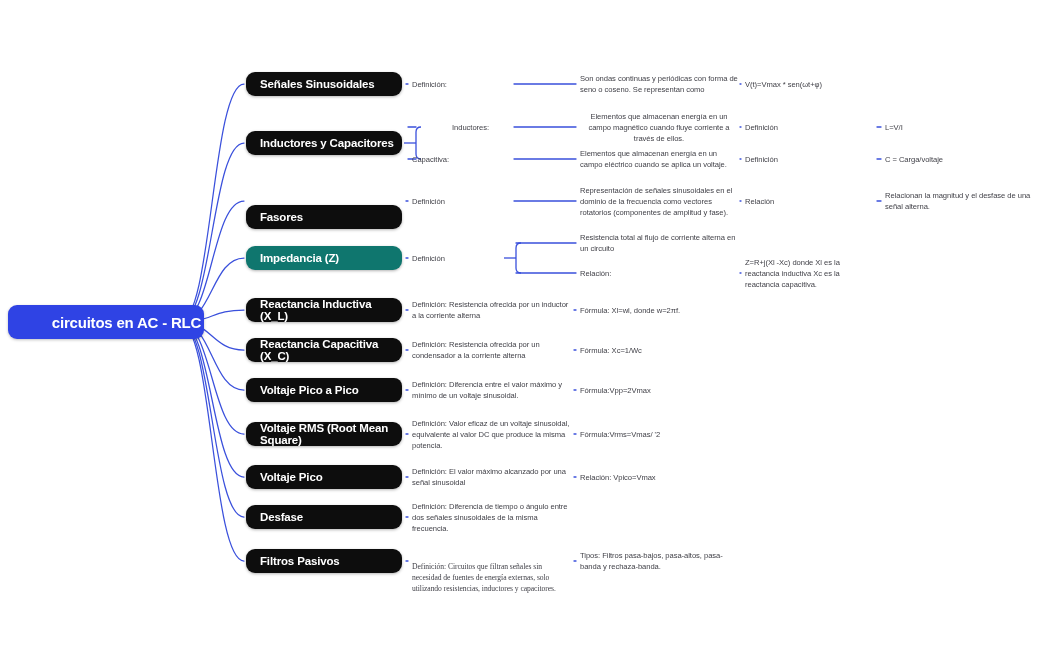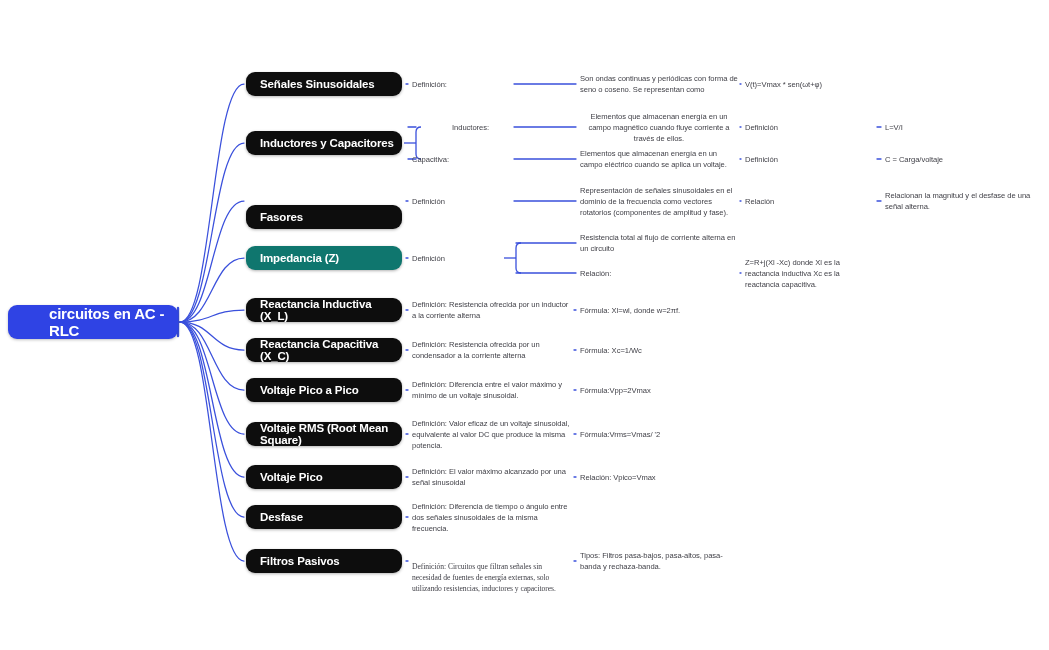--- a/index.html
+++ b/index.html
@@ -74,21 +74,21 @@
       <path d="M180,322 C212,322 212,477 244,477" fill="none" stroke="#3A50DC" stroke-width="1.25" stroke-linecap="round"></path>
       <path d="M406,477 L408,477" fill="none" stroke="#3A50DC" stroke-width="1.3" stroke-linecap="round"></path>
       <path d="M574,477 L576,477" fill="none" stroke="#3A50DC" stroke-width="1.3" stroke-linecap="round"></path>
       <path d="M180,322 C212,322 212,517 244,517" fill="none" stroke="#3A50DC" stroke-width="1.25" stroke-linecap="round"></path>
       <path d="M406,517 L408,517" fill="none" stroke="#3A50DC" stroke-width="1.3" stroke-linecap="round"></path>
       <path d="M180,322 C212,322 212,561 244,561" fill="none" stroke="#3A50DC" stroke-width="1.25" stroke-linecap="round"></path>
       <path d="M406,561 L408,561" fill="none" stroke="#3A50DC" stroke-width="1.3" stroke-linecap="round"></path>
       <path d="M574,561 L576,561" fill="none" stroke="#3A50DC" stroke-width="1.3" stroke-linecap="round"></path>
     </svg>
 
-  <div class="node root" id="root-node" style="left: 8px; top: 305px; width: 170px; height: 34px; background: rgb(47, 67, 228); padding-left: 41px;">circuitos en AC - RLC</div>
+  <div class="node root" id="root-node" style="left: 8px; top: 305px; width: 196px; height: 34px; background: rgb(47, 67, 228); padding-left: 41px;">circuitos en AC - RLC</div>
 
   <div id="nodes-layer">
       <div class="node topic" style="left: 246px; top: 72px; width: 156px; height: 24px; background: rgb(13, 13, 13);">Señales Sinusoidales</div>
       <div class="leaf" style="left: 412px; width: 100px; top: 78.5px; position: absolute;">Definición:</div>
       <div class="leaf" style="left: 580px; width: 158px; top: 73px; position: absolute;">Son ondas continuas y periódicas con forma de seno o coseno. Se representan como</div>
       <div class="leaf" style="left: 745px; width: 130px; top: 78.5px; position: absolute;">V(t)=Vmax * sen(ωt+φ)</div>
       <div class="node topic" style="left: 246px; top: 131px; width: 156px; height: 24px; background: rgb(13, 13, 13);">Inductores y Capacitores</div>
       <div class="leaf" style="left: 412px; width: 100px; top: 121.5px; position: absolute; margin-left: 40px;">Inductores:</div>
       <div class="leaf" style="left: 580px; width: 158px; top: 110.5px; position: absolute; text-align: center;">Elementos que almacenan energía en un campo magnético cuando fluye corriente a través de ellos.</div>
       <div class="leaf" style="left: 745px; width: 130px; top: 121.5px; position: absolute;">Definición</div>

